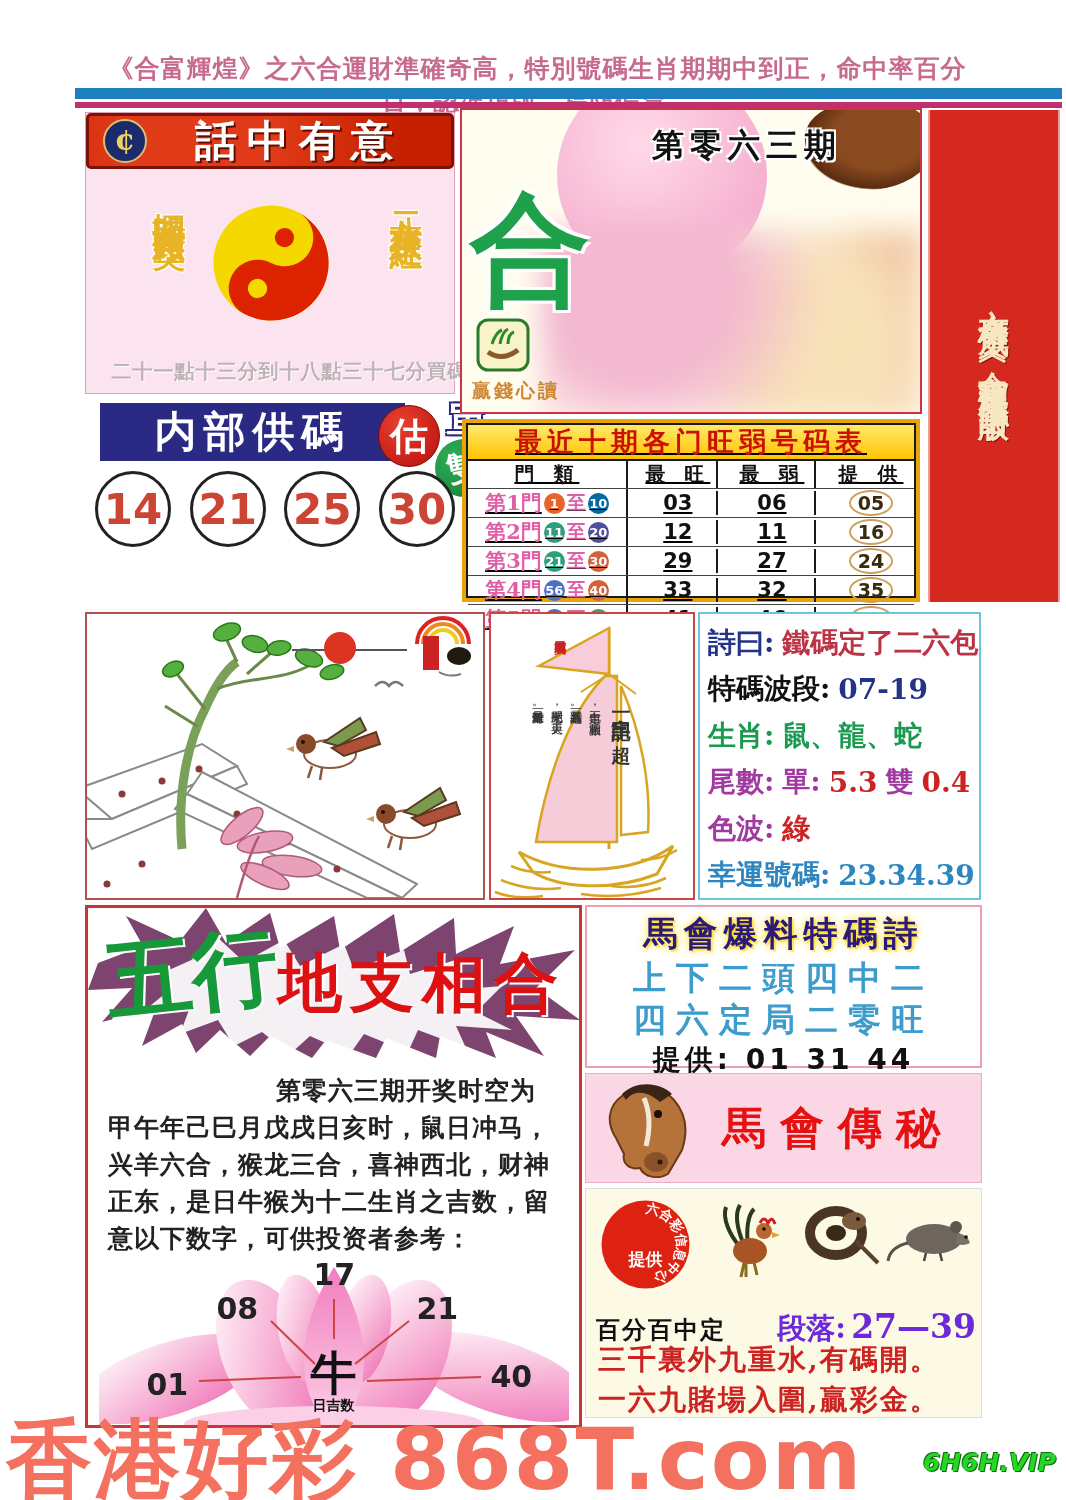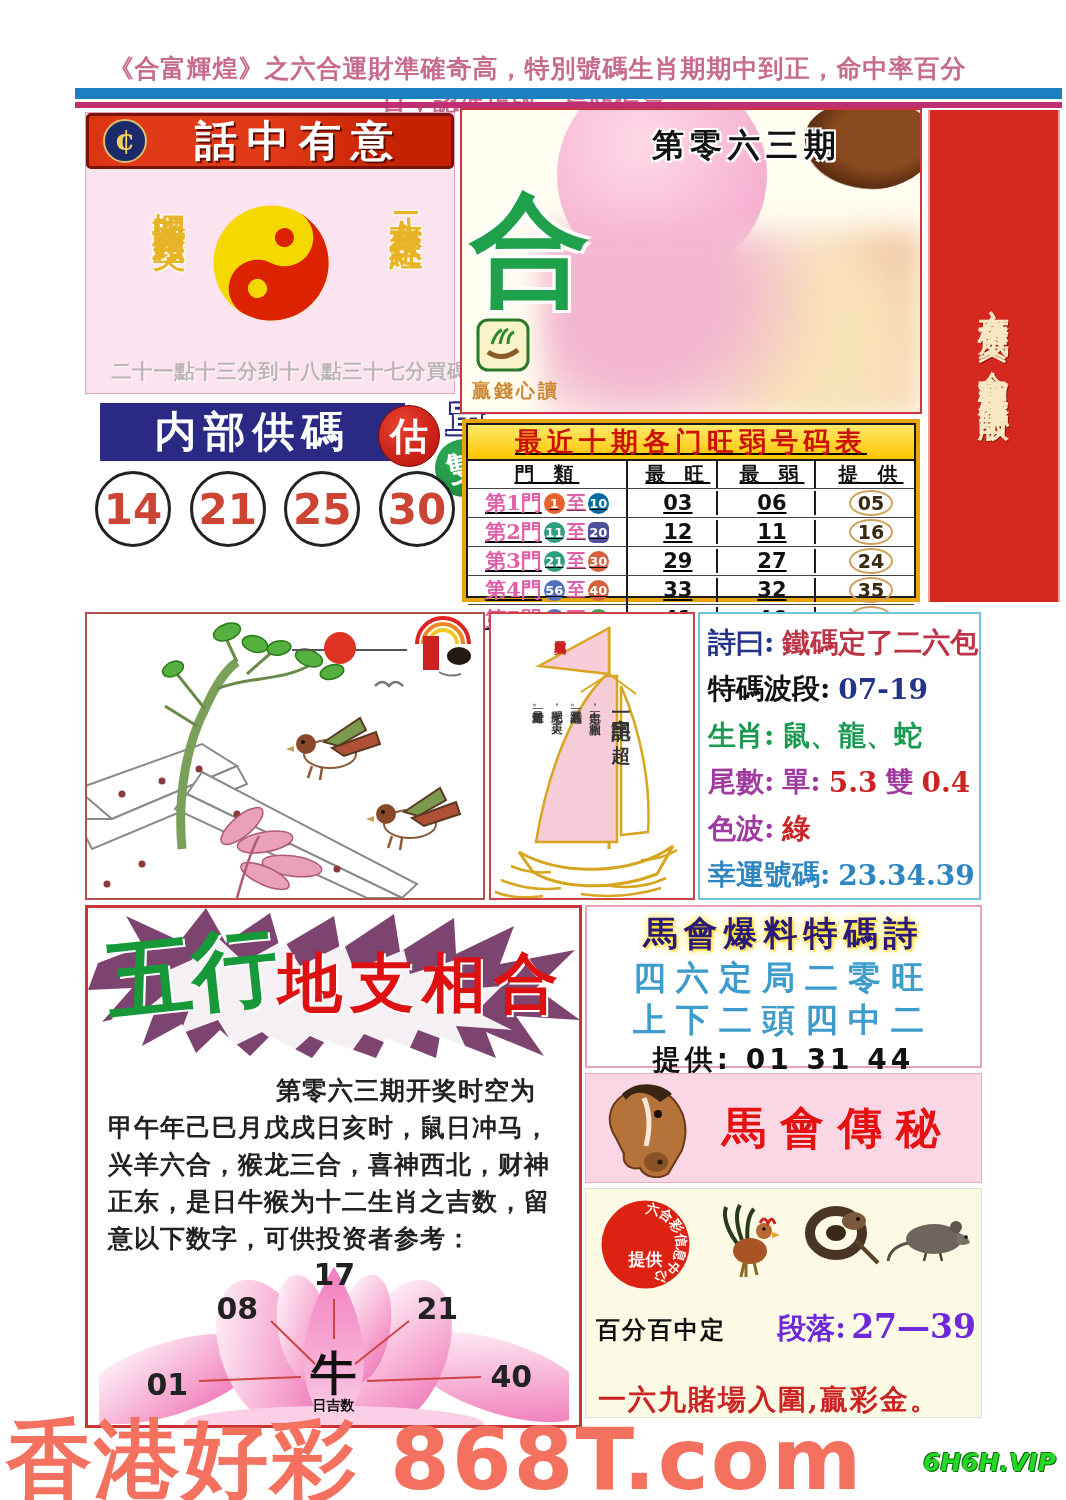--- a/index.html
+++ b/index.html
@@ -228,21 +228,21 @@
             </div>
           <div class="wt-c2 wt-val">03</div>
           <div class="wt-c3 wt-val">06</div>
           <div class="wt-c4"><span class="tigong-oval">05</span></div>
         </div>
         <div class="wt-row">
           <div class="wt-c1">
               <span class="gate">第2門</span>
               <span class="ball" style="background-color: rgb(47, 158, 126);">11</span>
               <span class="zhi">至</span>
-              <span class="ball" style="background-color: rgb(79, 79, 158); border-radius: 6px;">20</span>
+              <span class="ball" style="background-color: rgb(79, 79, 158);">20</span>
             </div>
           <div class="wt-c2 wt-val">12</div>
           <div class="wt-c3 wt-val">11</div>
           <div class="wt-c4"><span class="tigong-oval">16</span></div>
         </div>
         <div class="wt-row">
           <div class="wt-c1">
               <span class="gate">第3門</span>
               <span class="ball" style="background-color: rgb(47, 158, 126);">21</span>
               <span class="zhi">至</span>
@@ -451,22 +451,22 @@
       <span class="lotus-num" style="left:318px; top:32px;">21</span>
       <span class="lotus-num" style="left:48px; top:108px;">01</span>
       <span class="lotus-num" style="left:392px; top:100px;">40</span>
       <span class="lotus-center">牛</span>
       <span class="lotus-sub">日吉数</span>
     </div>
   </div>
 
   <div class="baoliao">
     <div class="bl-title">馬會爆料特碼詩</div>
+    <div class="bl-verse">上下二頭四中二</div>
     <div class="bl-verse">四六定局二零旺</div>
-    <div class="bl-verse">上下二頭四中二</div>
     <div class="bl-tigong"><span>提供:</span> <span>01 31 44</span></div>
   </div>
 
   <div class="chuanmi">
     <svg width="95" height="100" viewBox="0 0 95 100" style="margin-left:14px;">
       <path d="M22,18 C40,4 62,8 74,22 C86,36 88,54 82,72 L68,96 C58,102 44,99 40,90 C30,92 22,86 24,76 L16,60 C6,45 8,28 22,18 Z" fill="#b5733a" stroke="#6a3a14" stroke-width="2"></path>
       <path d="M22,16 C36,2 60,4 72,16 L60,24 C46,12 34,12 26,22 Z" fill="#3a2414"></path>
       <path d="M44,20 C50,34 50,52 46,68" stroke="#f4e8d8" stroke-width="5" fill="none"></path>
       <circle cx="58" cy="36" r="4" fill="#1a1008"></circle>
       <ellipse cx="56" cy="84" rx="12" ry="10" fill="#8a5226"></ellipse>
@@ -506,19 +506,20 @@
       <circle cx="70" cy="20" r="6" fill="#5e564e"></circle>
       <circle cx="80" cy="30" r="1.8" fill="#111"></circle>
       <path d="M22,36 Q4,40 2,54" stroke="#5a5248" stroke-width="3" fill="none"></path>
       <path d="M40,46 l-2,8 m16,-8 l2,8" stroke="#4a443c" stroke-width="2.5"></path>
     </svg>
     <div class="cb-row2">
       <span class="cb-left">百分百中定</span>
       <span><span class="cb-duan">段落:</span>
       <span class="cb-duan" style="font-size:33px;">27—39</span></span>
     </div>
+    <div class="cb-verse" style="top:152px;">三千裏外九重水,有碼開。</div>
     <div class="cb-verse" style="top:192px;">一六九賭場入圍,贏彩金。</div>
   </div>
 
   <div class="wm-main">香港好彩 868T.com</div>
   <div class="wm-corner">6H6H.VIP</div>
 
 </div>
 
 </body></html>

